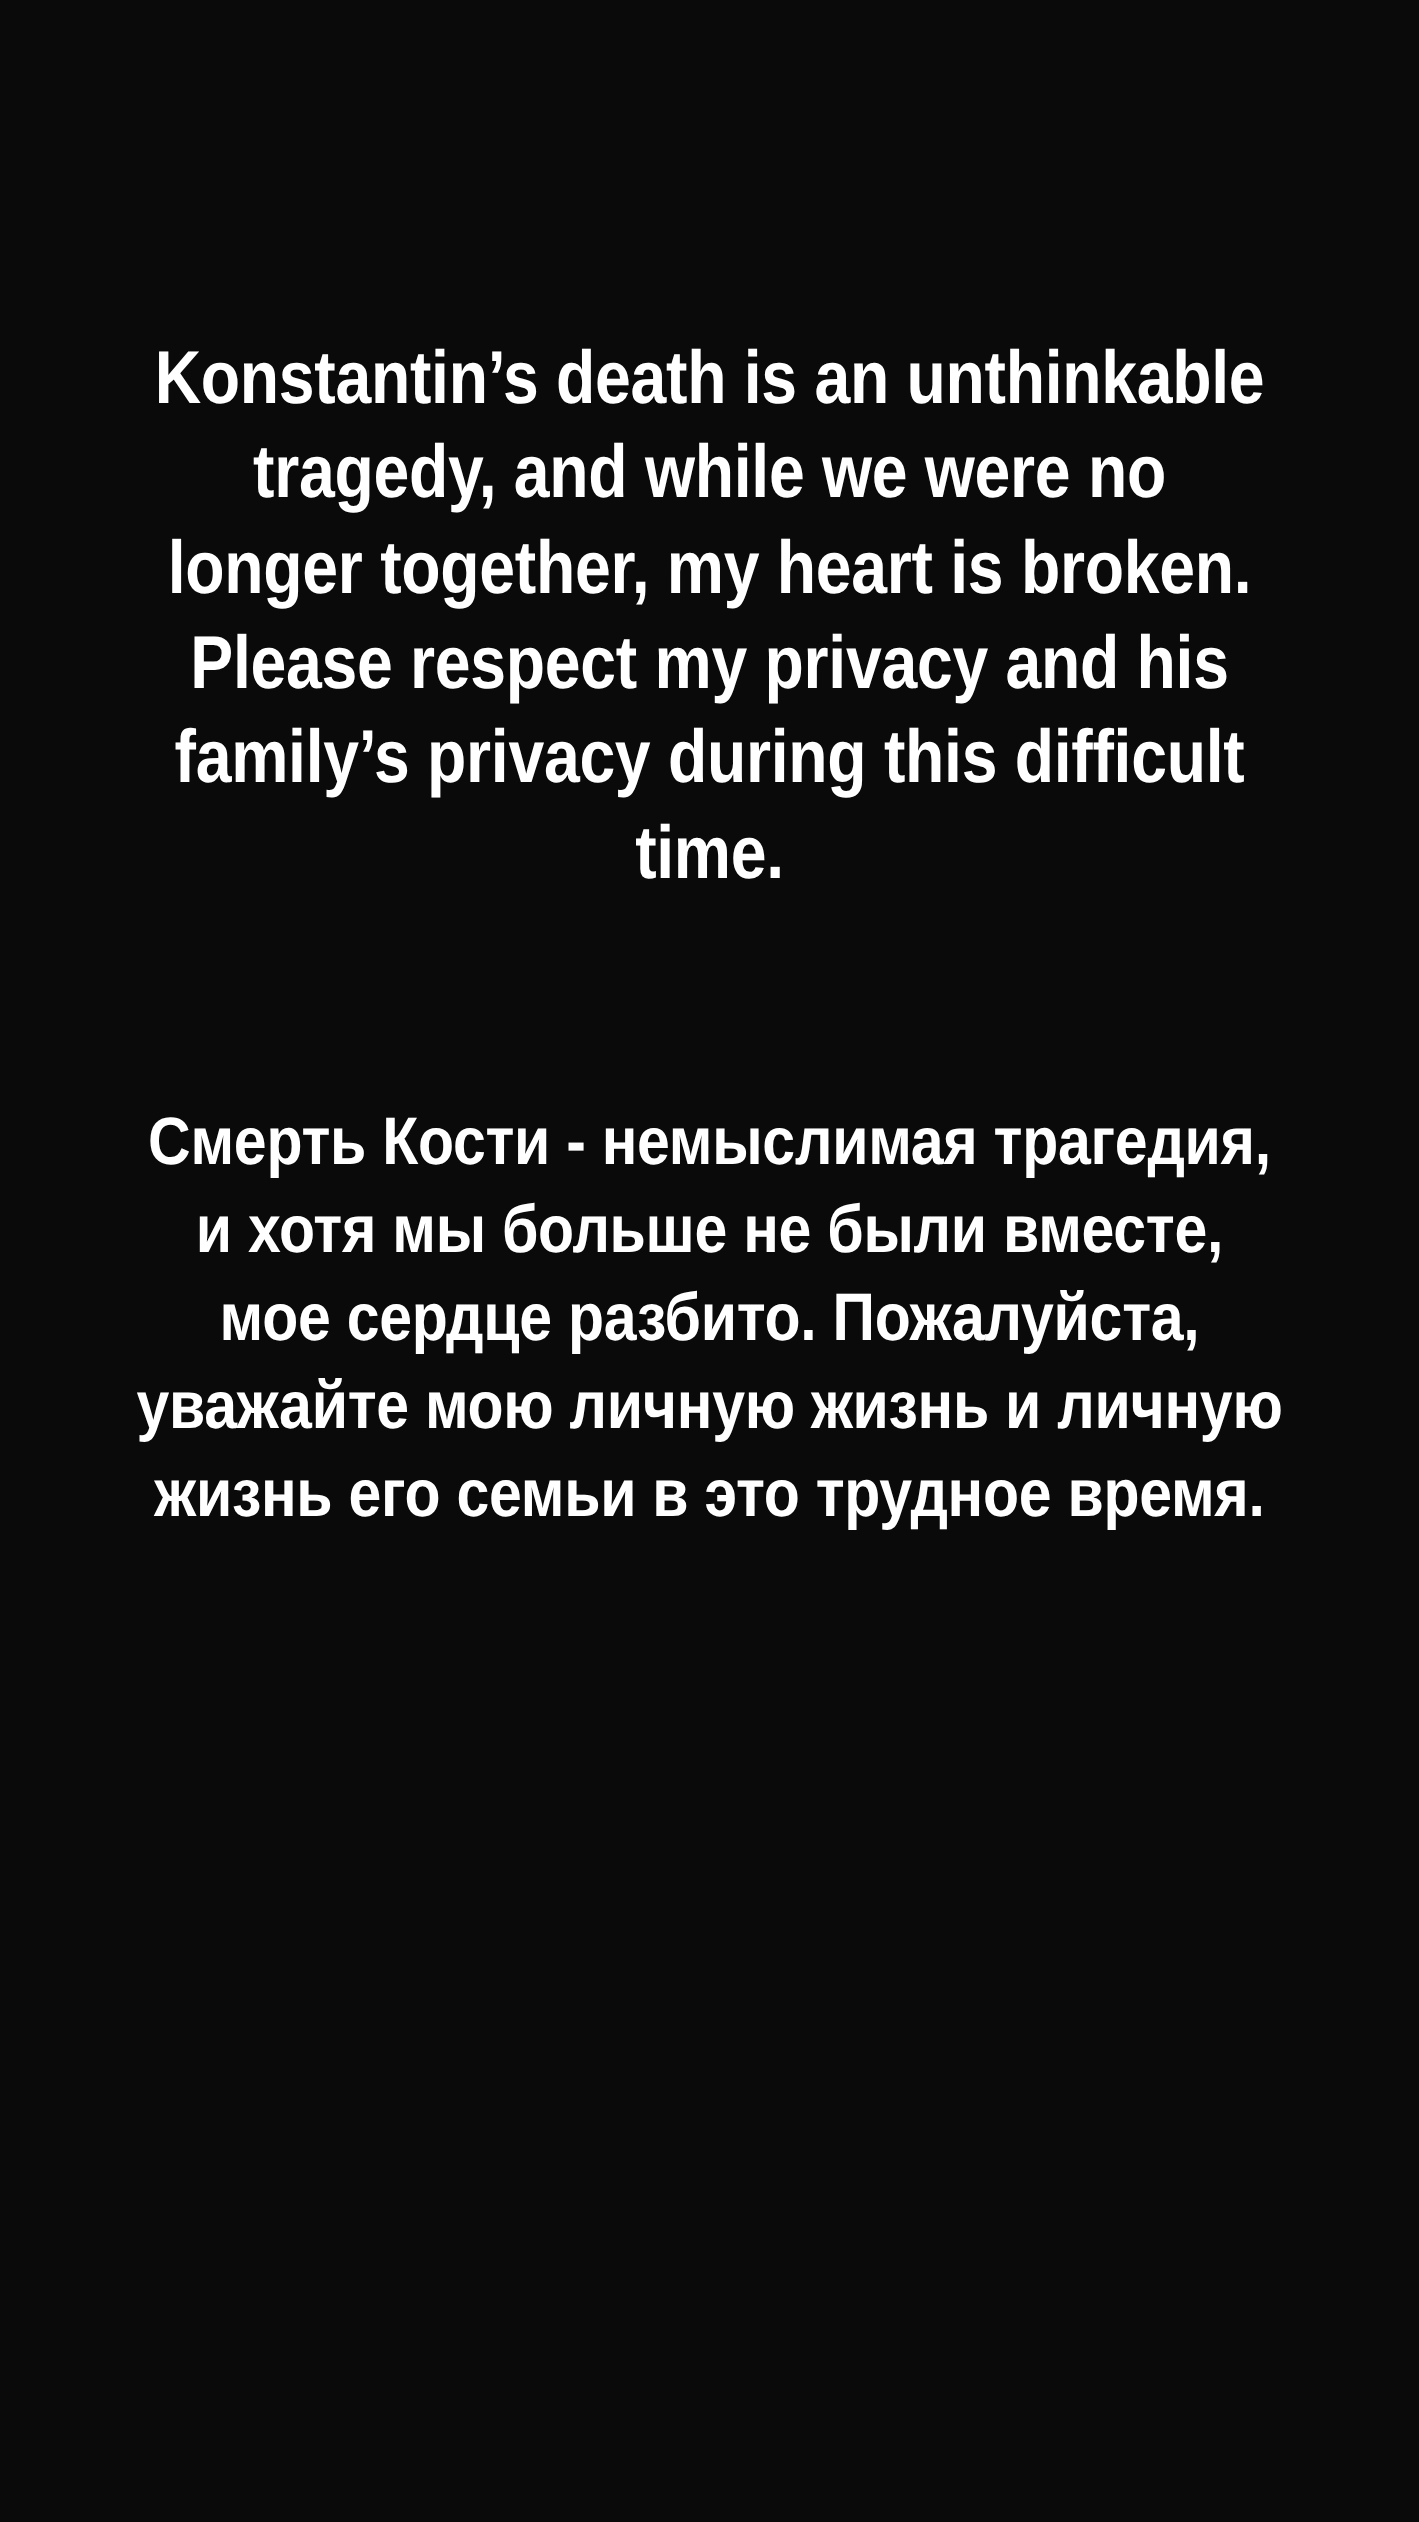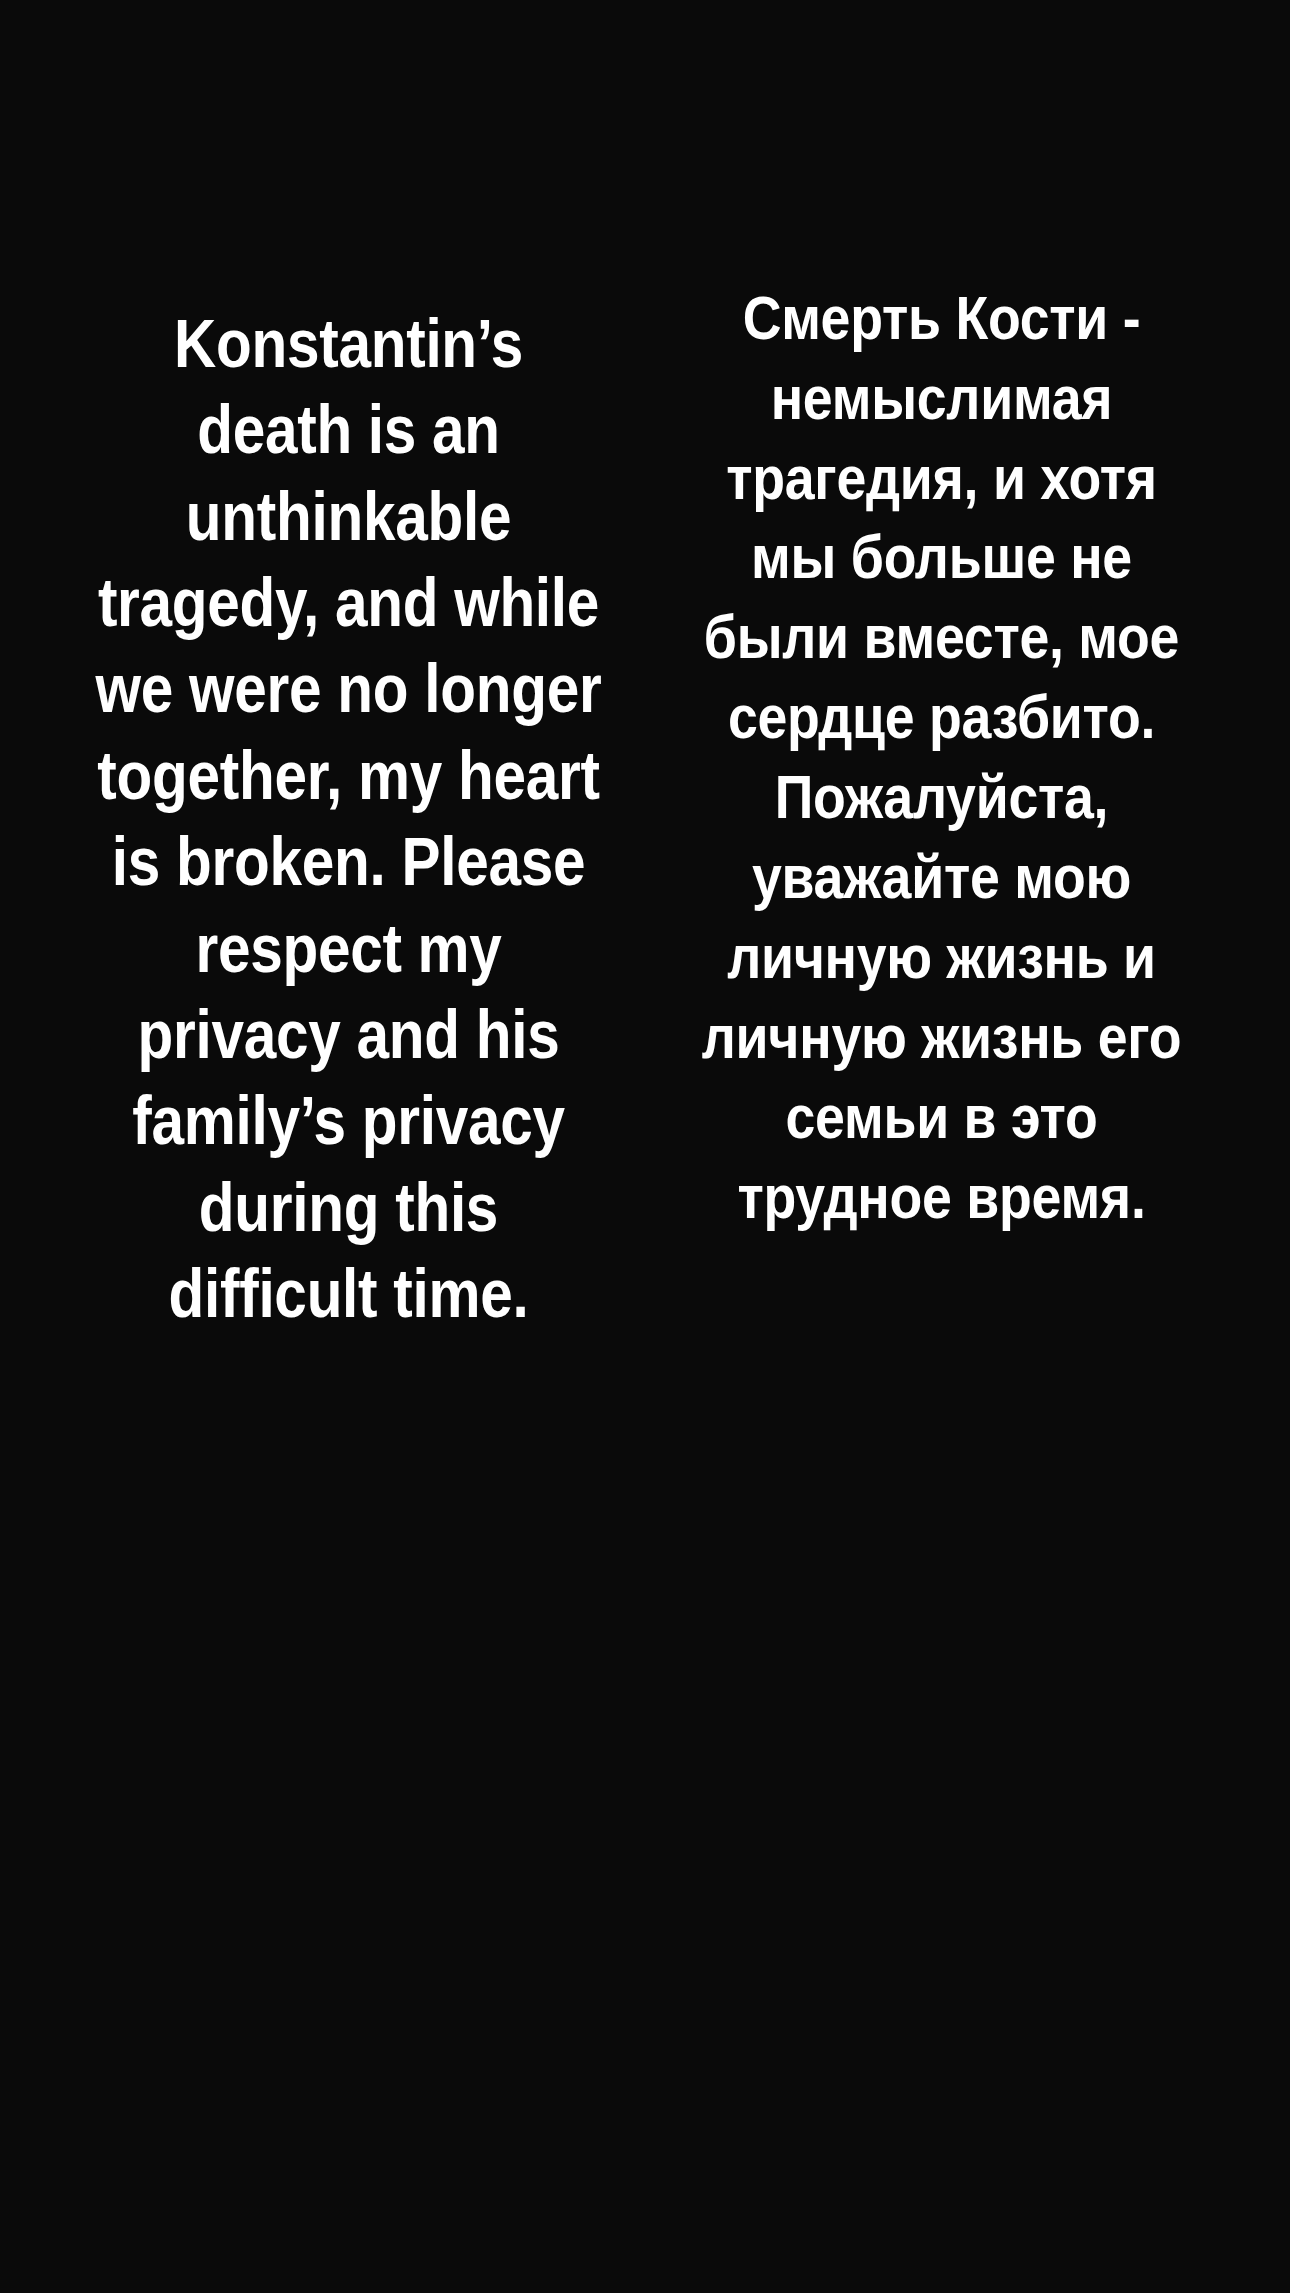--- a/index.html
+++ b/index.html
@@ -24,21 +24,21 @@
     flex-direction: column;
     align-items: center;
     justify-content: flex-start;
   }
 
   .story-content {
     width: 1290px;
     box-sizing: border-box;
     padding: 0 52px;
     display: flex;
-    flex-direction: row;
+    flex-direction: column;
     align-items: center;
   }
 
   .block {
     width: 100%;
     text-align: center;
     color: #ffffff;
     font-family: "Liberation Sans Narrow", "Liberation Sans", sans-serif;
     font-weight: 700;
     letter-spacing: -0.3px;

